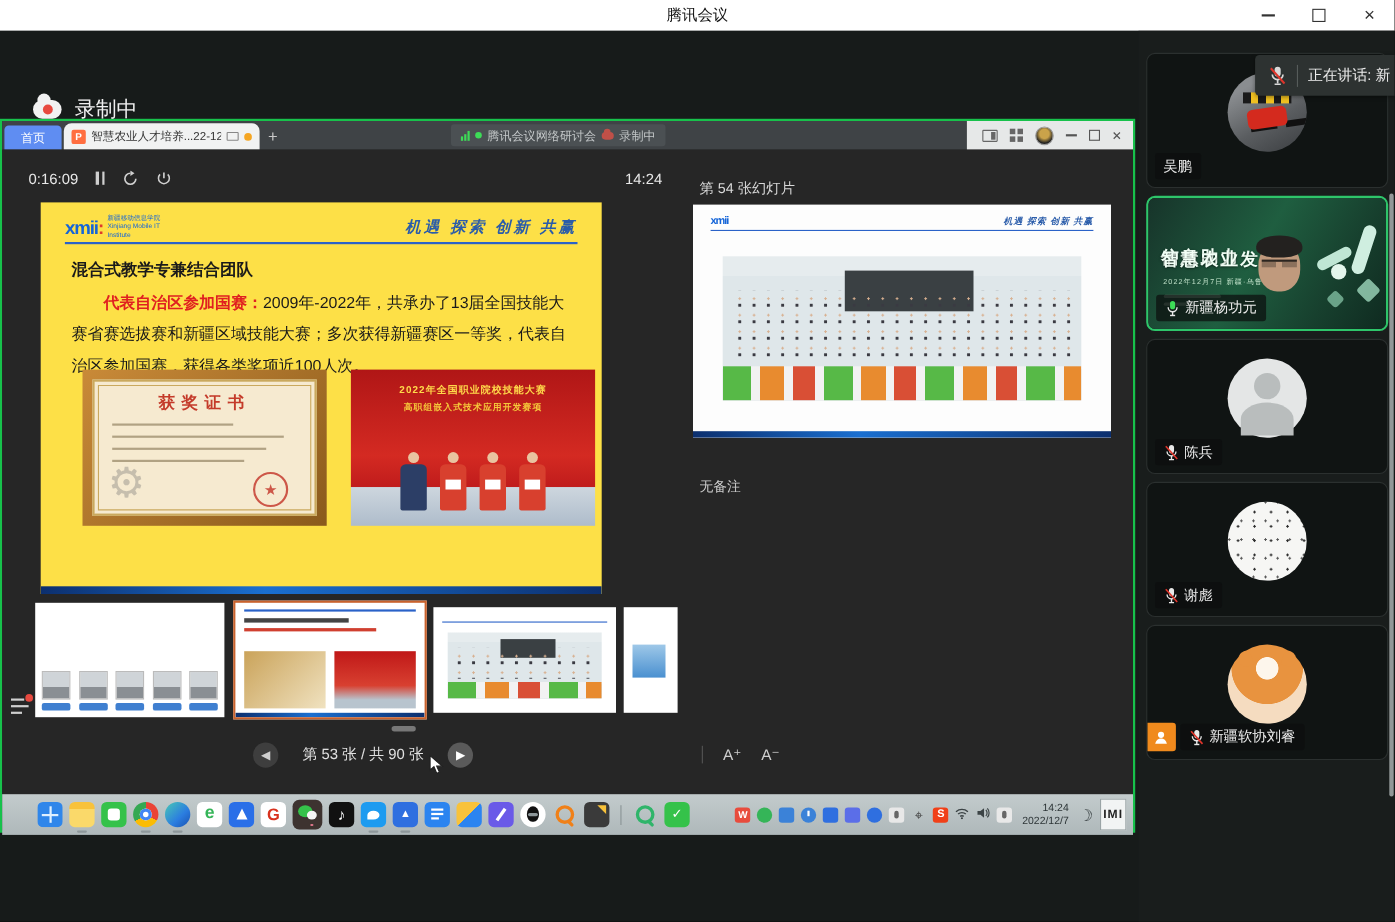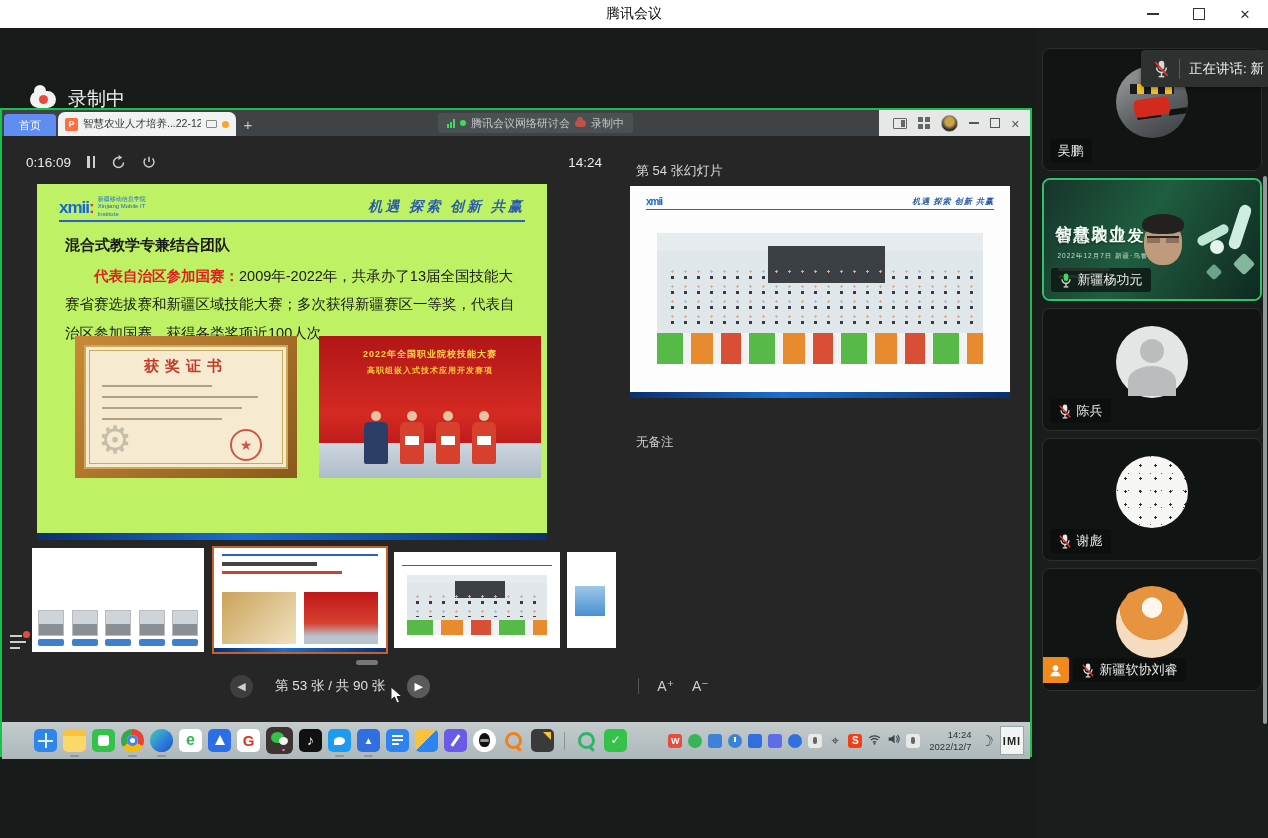--- a/index.html
+++ b/index.html
@@ -38,21 +38,21 @@
               display:flex; align-items:center; justify-content:center; border-radius:4px 4px 0 0; }
   .tab-doc { width:178px; height:24px; margin-left:2px; background:#f1f2f2; border-radius:7px 7px 0 0;
              display:flex; align-items:center; gap:5px; padding:0 7px; }
   .ppt-ic { width:13px; height:13px; background:#ff6e40; border-radius:2px; color:#fff; font-size:9px; font-weight:bold;
             display:flex; align-items:center; justify-content:center; flex:none; }
   .tab-doc .t { font-size:10.5px; color:#333; white-space:nowrap; overflow:hidden; flex:1; }
   .mon-ic { width:11px; height:8px; border:1.2px solid #888; border-radius:1px; flex:none; }
   .dot-orange { width:7px; height:7px; border-radius:50%; background:#f5a623; flex:none; }
   .tab-new { width:24px; height:24px; color:#c8c8c8; font-size:15px; display:flex; align-items:center; justify-content:center; }
 
-  .meet-pill { position:absolute; left:436px; top:3px; height:20px; background:#4b5053; border-radius:3px;
+  .meet-pill { position:absolute; left:408px; top:3px; height:20px; background:#4b5053; border-radius:3px;
                display:flex; align-items:center; gap:5px; padding:0 9px; }
   .sig-ic { display:flex; align-items:flex-end; gap:1px; }
   .sig-ic i { width:2px; background:#3ddc57; display:block; }
   .sig-ic i:nth-child(1){height:4px} .sig-ic i:nth-child(2){height:6px} .sig-ic i:nth-child(3){height:9px}
   .dot-green { width:6px; height:6px; border-radius:50%; background:#3ddc57; }
   .meet-pill span { font-size:11px; color:#c3c7c8; white-space:nowrap; }
   .cloud-mini { width:11px; height:7px; background:#c05048; border-radius:4px; position:relative; }
   .cloud-mini::before { content:""; position:absolute; left:2px; top:-3px; width:6px; height:6px; background:#c05048; border-radius:50%; }
 
   .browser-controls { position:absolute; right:0; top:0; height:26px; background:#e6e8e8;
@@ -70,21 +70,21 @@
   
   .presenter { position:relative; height:586px; background:#262626; overflow:hidden; }
 
   .timerbar { position:absolute; left:24px; top:14px; width:576px; height:24px; display:flex; align-items:center; gap:16px; }
   .timerbar .timer { font-size:13.5px; color:#e8e8e8; }
   .tb-ic { display:flex; align-items:center; }
   .tb-pause { gap:3px; } .tb-pause i { width:2.5px; height:12px; background:#cfcfcf; display:block; }
   .timerbar .clock { margin-left:auto; font-size:13.5px; color:#e8e8e8; }
 
   
-  .slide { position:absolute; left:35px; top:48px; width:510px; height:356px; background:#bef264; overflow:hidden; }
+  .slide { position:absolute; left:35px; top:48px; width:510px; height:356px; background:#fde047; overflow:hidden; }
   .slide-head { position:absolute; left:22px; right:22px; top:10px; height:28px; border-bottom:2px solid #2a62c8;
                 display:flex; align-items:center; justify-content:space-between; }
   .logo-wrap { display:flex; align-items:flex-end; gap:4px; }
   .xmii { font-size:17px; font-weight:bold; color:#1565d8; letter-spacing:-1px; }
   .xmii b { color:#e03a2a; }
   .logo-sub { font-size:6px; color:#1565d8; line-height:1.2; width:70px; }
   .motto { font-size:14px; font-weight:bold; font-style:italic; color:#2a5caa; letter-spacing:3px; }
   .slide-title { position:absolute; left:28px; top:52px; font-size:15px; font-weight:bold; color:#1a1a1a; }
   .slide-para { position:absolute; left:28px; right:26px; top:78px; font-size:14.5px; line-height:1.95; color:#1a1a1a; text-indent:2em; }
   .slide-para .lead { color:#e02020; font-weight:bold; }

